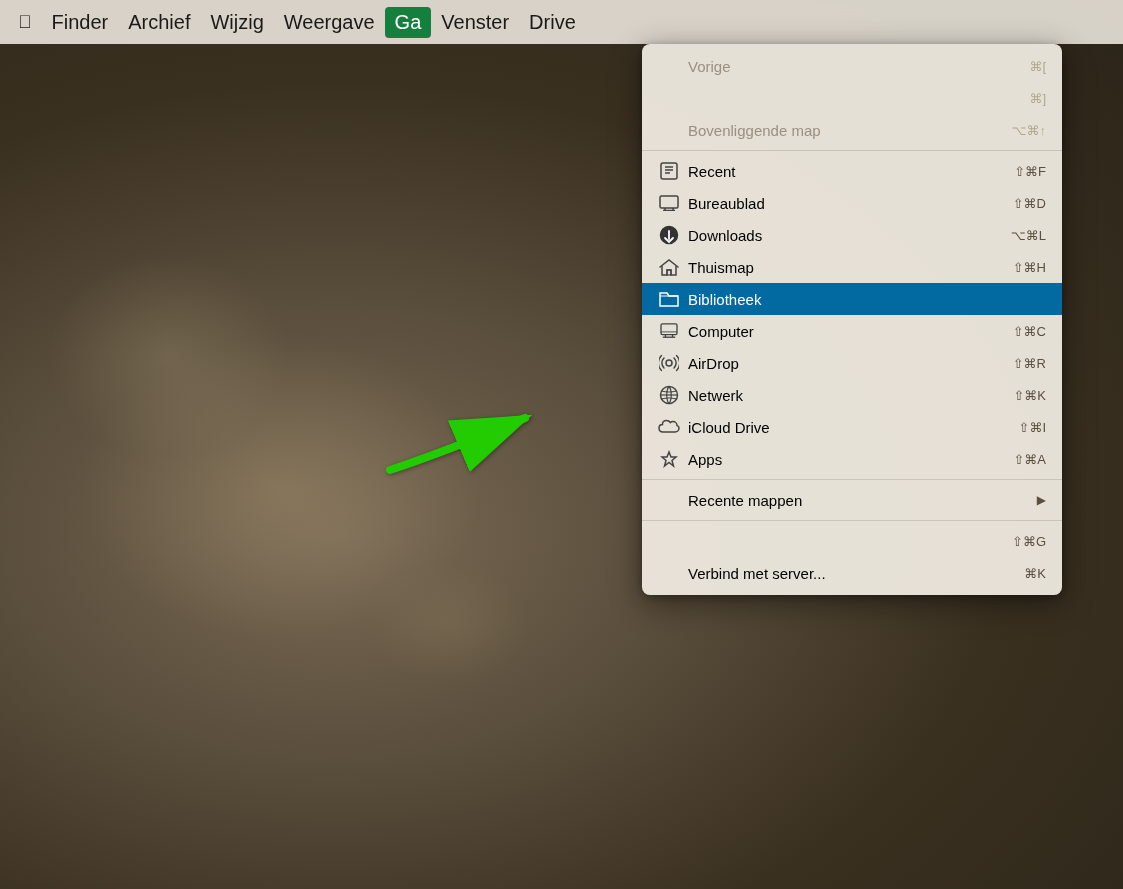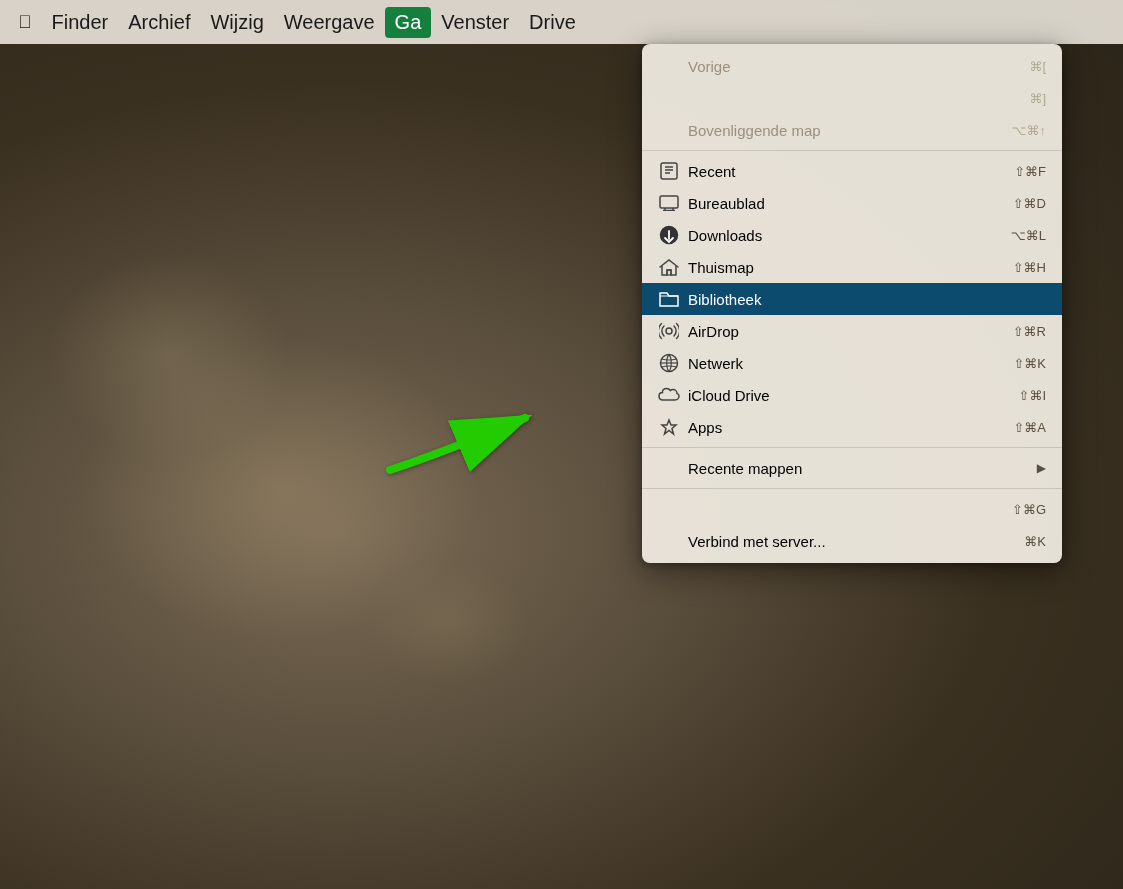--- a/index.html
+++ b/index.html
@@ -83,21 +83,21 @@
     .menu-item {
       display: flex;
       align-items: center;
       padding: 5px 16px;
       cursor: pointer;
       min-height: 32px;
       position: relative;
     }
 
     .menu-item.highlighted {
-      background: #0c4a6e;
+      background: #0369a1;
       color: white;
     }
 
     .menu-item.disabled {
       color: #9a9080;
       cursor: default;
     }
 
     .menu-item-icon {
       width: 22px;
@@ -256,20 +256,33 @@
     <div class="menu-item-icon">
       <svg width="20" height="16" viewBox="0 0 20 16" fill="none">
         <path d="M1 5 L1 15 L19 15 L19 5 L10 5 L8 2 L1 2 Z" stroke="white" stroke-width="1.5" fill="none"></path>
         <path d="M1 5 L19 5" stroke="white" stroke-width="1"></path>
       </svg>
     </div>
     <span class="menu-item-label">Bibliotheek</span>
     <span class="menu-item-shortcut"></span>
   </div>
 
+  <div class="menu-item">
+    <div class="menu-item-icon">
+      <svg width="20" height="16" viewBox="0 0 20 18" fill="none">
+        <rect x="1" y="1" width="18" height="12" rx="1.5" stroke="#444" stroke-width="1.5" fill="none"></rect>
+        <line x1="1" y1="10" x2="19" y2="10" stroke="#444" stroke-width="1"></line>
+        <line x1="6" y1="13" x2="6" y2="16" stroke="#444" stroke-width="1.5"></line>
+        <line x1="14" y1="13" x2="14" y2="16" stroke="#444" stroke-width="1.5"></line>
+        <line x1="3" y1="16" x2="17" y2="16" stroke="#444" stroke-width="1.5"></line>
+      </svg>
+    </div>
+    <span class="menu-item-label">Computer</span>
+    <span class="menu-item-shortcut">⇧⌘C</span>
+  </div>
 
   <div class="menu-item">
     <div class="menu-item-icon">
       <svg width="20" height="20" viewBox="0 0 20 20" fill="none">
         <circle cx="10" cy="10" r="3" stroke="#444" stroke-width="1.5" fill="none"></circle>
         <path d="M5 15 A7 7 0 0 1 5 5" stroke="#444" stroke-width="1.5" fill="none" stroke-linecap="round"></path>
         <path d="M15 5 A7 7 0 0 1 15 15" stroke="#444" stroke-width="1.5" fill="none" stroke-linecap="round"></path>
         <path d="M2.5 17.5 A10.5 10.5 0 0 1 2.5 2.5" stroke="#444" stroke-width="1.3" fill="none" stroke-linecap="round"></path>
         <path d="M17.5 2.5 A10.5 10.5 0 0 1 17.5 17.5" stroke="#444" stroke-width="1.3" fill="none" stroke-linecap="round"></path>
       </svg>

